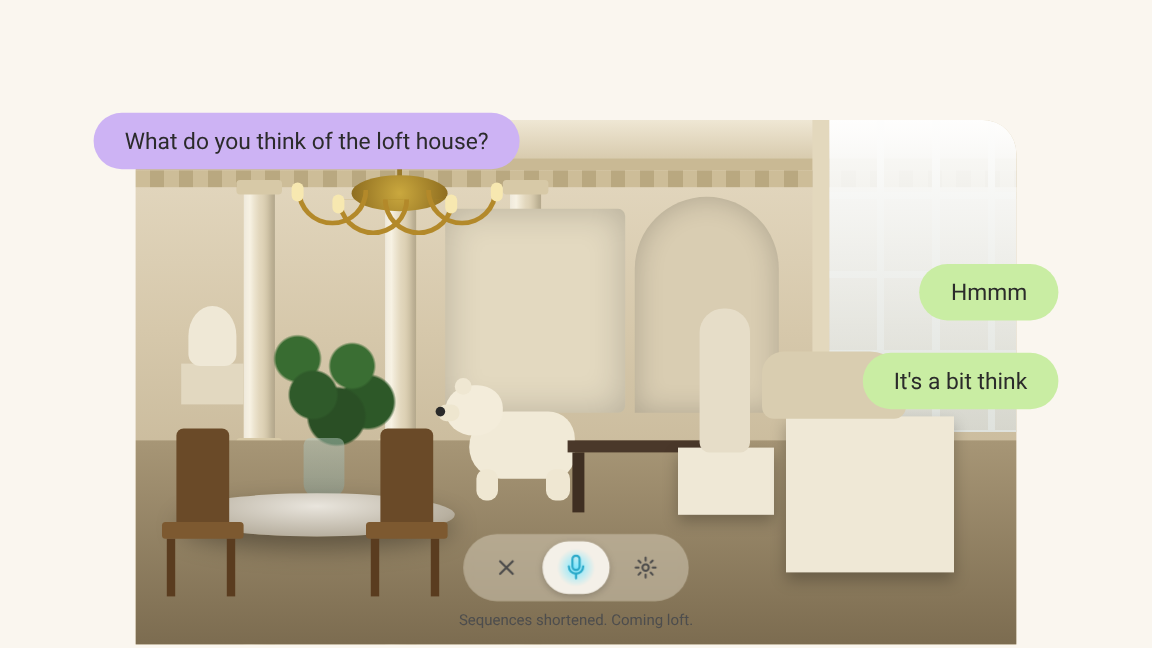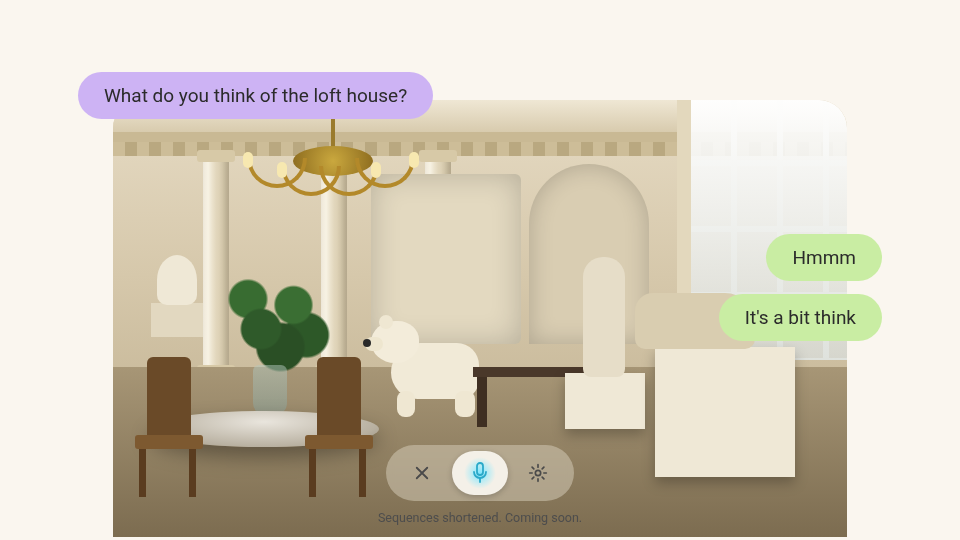--- a/index.html
+++ b/index.html
@@ -130,22 +130,22 @@
     position:absolute;
     padding: 14px 26px;
     border-radius: 999px;
     font-size: 19px;
     line-height: 1;
     color:#2b2b2b;
     white-space: nowrap;
   }
   .bubble.user { background:#cdb3f4; }
   .bubble.agent { background:#c9eda3; }
-  .q1 { top:72px; left:78px; }
-  .a1r { top:234px; right:78px; }
+  .q1 { top:94px; left:78px; }
+  .a1r { top:220px; right:78px; }
   .a2r { top:294px; right:78px; }
 
   
   .voicebar {
     position:absolute;
     left:50%; transform:translateX(-50%);
     bottom:36px;
     width:188px; height:56px;
     border-radius:999px;
     background: rgba(210,200,180,.55);
@@ -260,18 +260,18 @@
       </div>
     </div>
     <div class="vb-btn">
       <svg width="20" height="20" viewBox="0 0 24 24">
         <circle cx="12" cy="12" r="3.2" fill="none" stroke="#4a4a4a" stroke-width="2"></circle>
         <path d="M12 2v3M12 19v3M2 12h3M19 12h3M4.9 4.9l2.1 2.1M17 17l2.1 2.1M19.1 4.9 17 7M7 17l-2.1 2.1" stroke="#4a4a4a" stroke-width="2" stroke-linecap="round"></path>
       </svg>
     </div>
   </div>
 
-  <div class="caption">Sequences shortened. Coming soon.</div>
+  <div class="caption">Sequences shortened. Coming loft.</div>
 </div>
 
 <div class="bubble user q1">What do you think of the loft house?</div>
 <div class="bubble agent a1r">Hmmm</div>
 <div class="bubble agent a2r">It's a bit think</div>
 
 </body></html>

